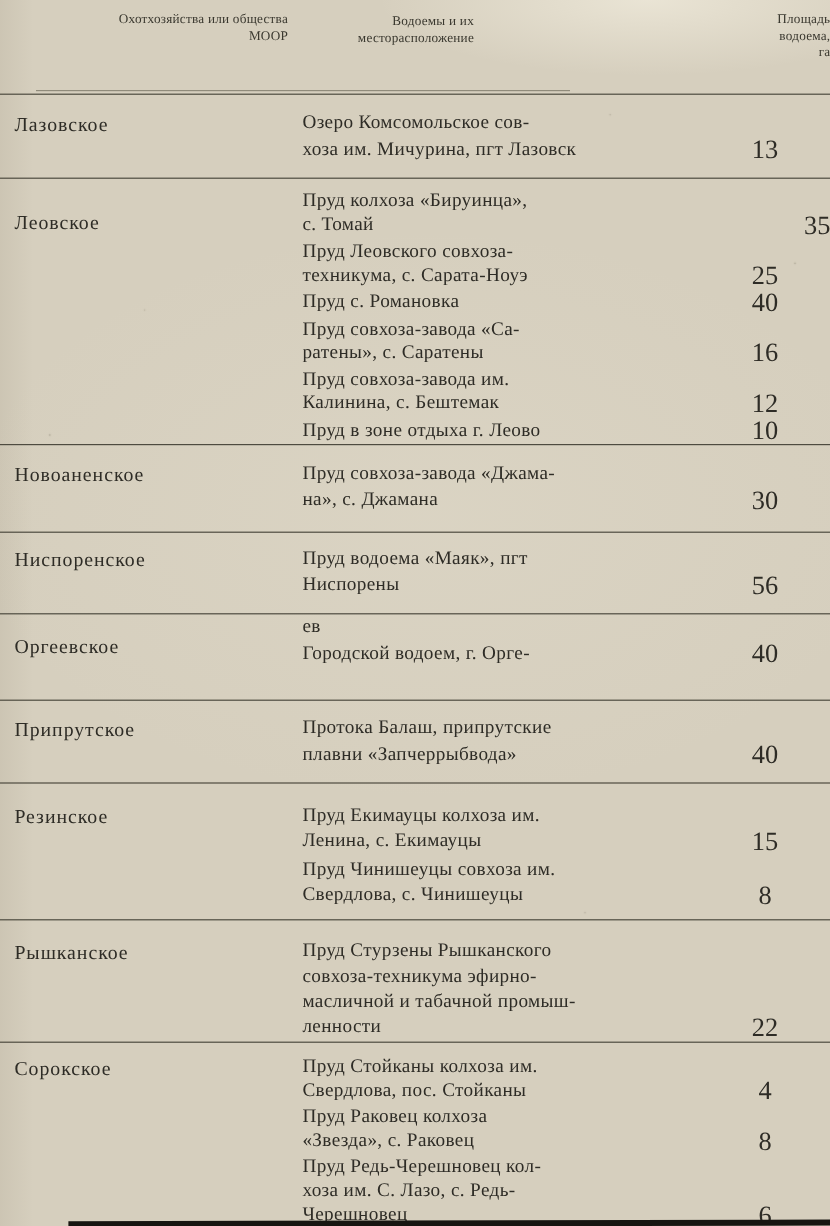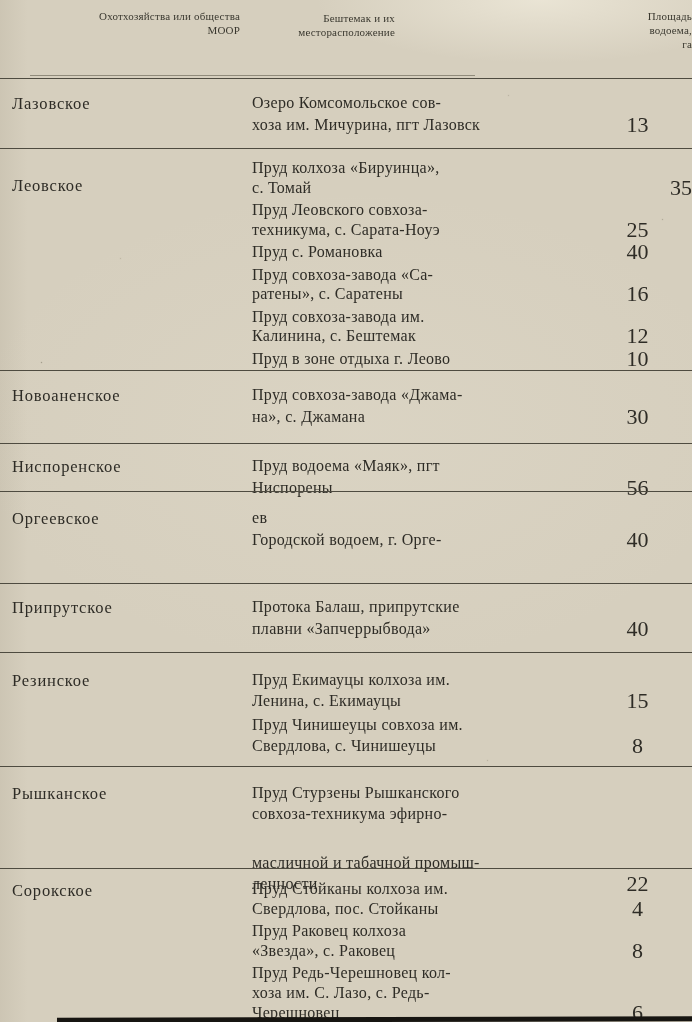--- a/index.html
+++ b/index.html
@@ -52,21 +52,21 @@
 <body>
 
 <div class="page">
 
   <header class="thead">
     <div class="h-col h-col1">
       <div class="h-line">Охотхозяйства или общества</div>
       <div class="h-line">МООР</div>
     </div>
     <div class="h-col h-col2">
-      <div class="h-line">Бештемак и их</div>
+      <div class="h-line">Водоемы и их</div>
       <div class="h-line">месторасположение</div>
     </div>
     <div class="h-col h-col3">
       <div class="h-line">Площадь</div>
       <div class="h-line">водоема,</div>
       <div class="h-line">га</div>
     </div>
   </header>
 
   <div class="hdr-line-double"></div>
@@ -146,21 +146,21 @@
         <div class="entries">
           <div class="entry">
             <div class="lines">
               <div class="line" style="height: 21.5px; line-height: 21.5px;">Пруд водоема «Маяк», пгт</div>
               <div class="line" style="height: 21.5px; line-height: 21.5px;">Ниспорены</div>
             </div>
             <div class="area" style="height: 21.5px; line-height: 21.5px;">56</div>
           </div>
         </div>
       </div>
-      <div class="section" style="top: 491px; height: 72px; padding-top: 15px;">
+      <div class="section" style="top: 511px; height: 72px; ">
         <div class="society" style="top: 16.5px;">Оргеевское</div>
         <div class="entries">
           <div class="entry">
             <div class="lines">
               <div class="line" style="height: 21.5px; line-height: 21.5px;">ев</div>
               <div class="line" style="height: 21.5px; line-height: 21.5px;">Городской водоем, г. Орге-</div>
             </div>
             <div class="area" style="height: 21.5px; line-height: 21.5px;">40</div>
           </div>
         </div>
@@ -196,21 +196,21 @@
           </div>
         </div>
       </div>
       <div class="section" style="top: 766px; height: 102px; padding-top: 15px;">
         <div class="society" style="top: 16.5px;">Рышканское</div>
         <div class="entries">
           <div class="entry">
             <div class="lines">
               <div class="line" style="height: 21px; line-height: 21px;">Пруд Стурзены Рышканского</div>
               <div class="line" style="height: 21px; line-height: 21px;">совхоза-техникума эфирно-</div>
-              <div class="line" style="height: 21px; line-height: 21px; margin-top: 28px;">масличной и табачной промыш-</div>
+              <div class="line" style="height: 21px; line-height: 21px;">масличной и табачной промыш-</div>
               <div class="line" style="height: 21px; line-height: 21px;">ленности</div>
             </div>
             <div class="area" style="height: 21px; line-height: 21px;">22</div>
           </div>
         </div>
       </div>
       <div class="section" style="top: 868px; height: 148px; padding-top: 10px;">
         <div class="society" style="top: 11.5px;">Сорокское</div>
         <div class="entries">
           <div class="entry">

